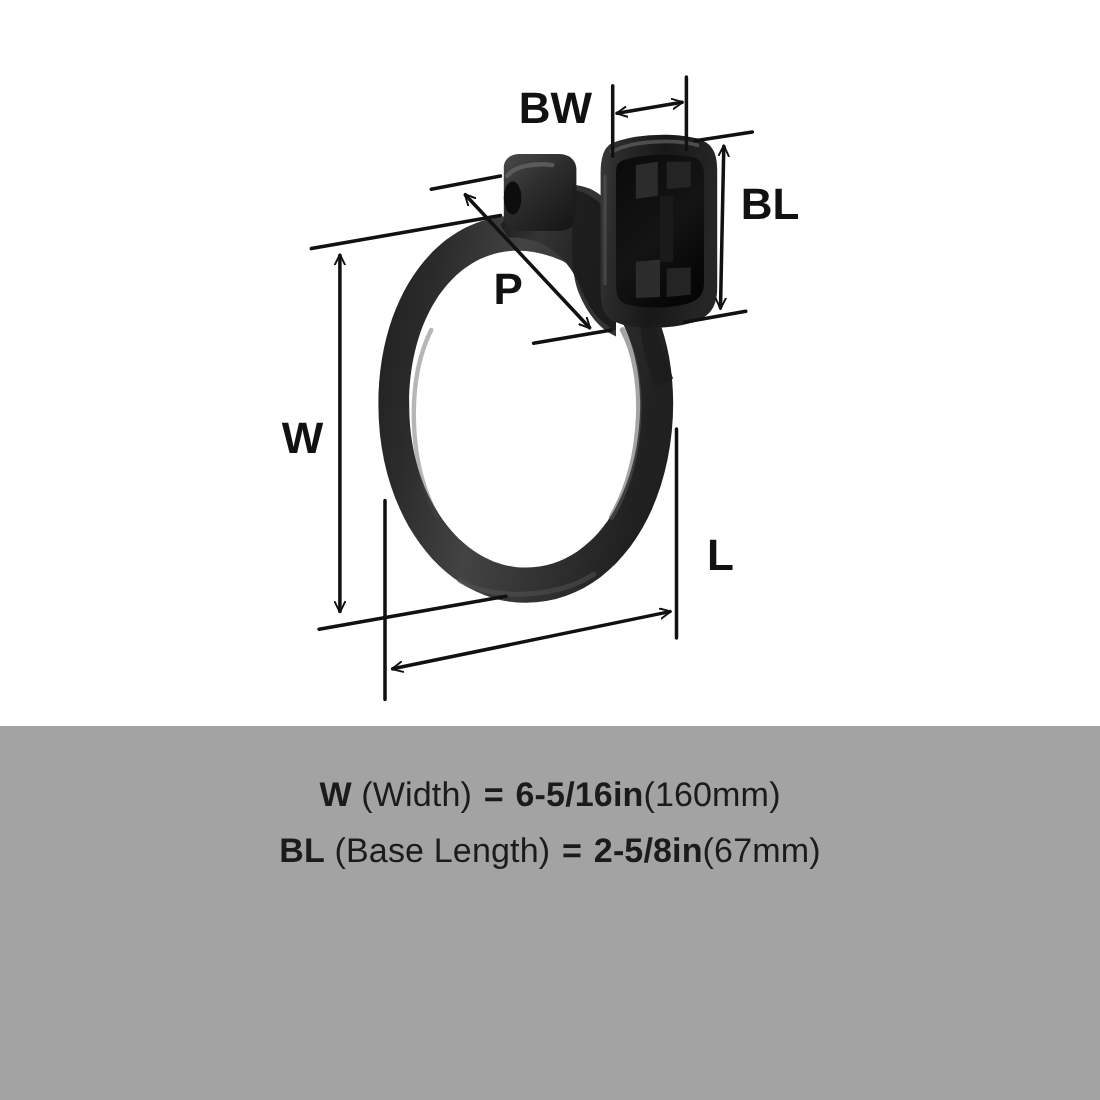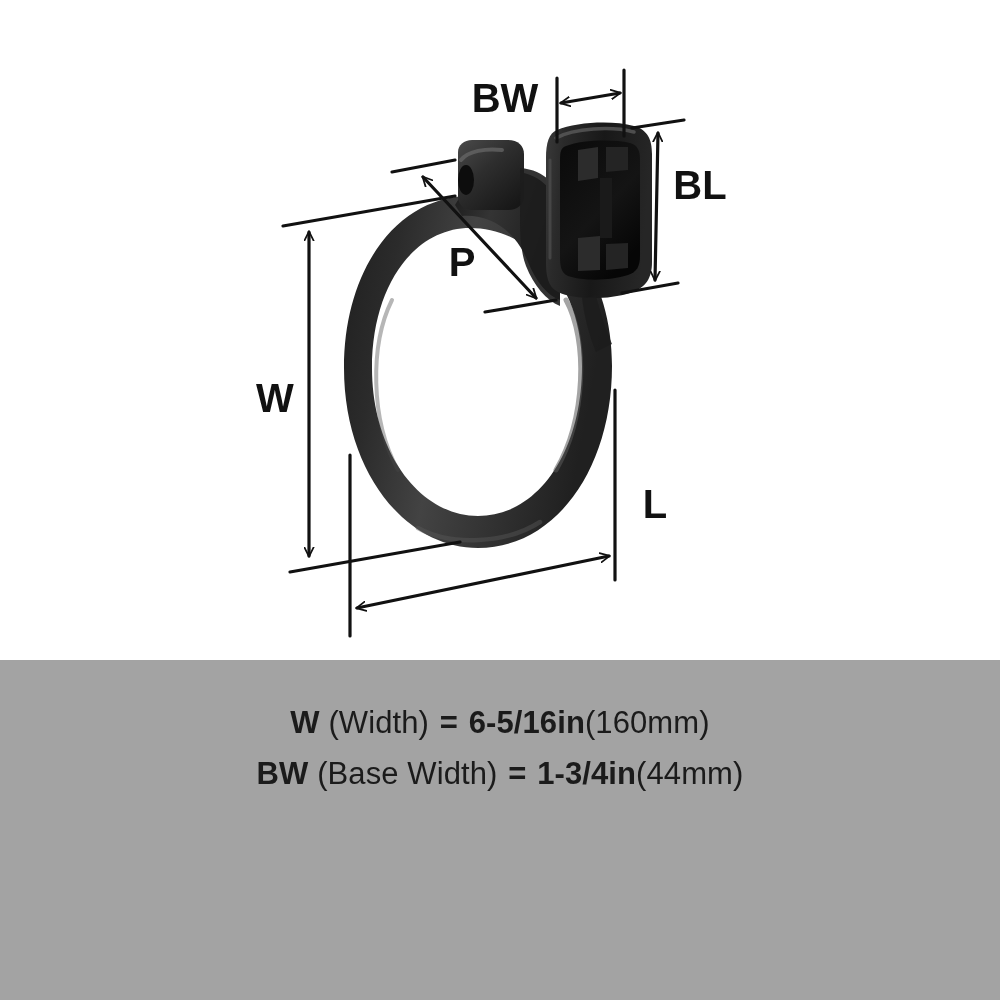--- a/index.html
+++ b/index.html
@@ -211,17 +211,17 @@
       <text class="dim-label" x="275" y="412" text-anchor="middle">W</text>
       <text class="dim-label" x="655" y="518" text-anchor="middle">L</text>
     </g>
   </svg>
 
   <div id="legend">
     <div class="legend-line">
       <span class="lg-code">W</span><span class="lg-name"> (Width) </span><span class="lg-eq">=</span><span class="lg-imp"> 6-5/16in</span><span class="lg-met">(160mm)</span>
     </div>
     <div class="legend-line">
-      <span class="lg-code">BW</span><span class="lg-name"> (Base Width) </span><span class="lg-eq">=</span><span class="lg-imp"> 1-3/4in</span><span class="lg-met">(44mm)</span>
+      <span class="lg-code">BL</span><span class="lg-name"> (Base Length) </span><span class="lg-eq">=</span><span class="lg-imp"> 2-5/8in</span><span class="lg-met">(67mm)</span>
     </div>
   </div>
 
 </div>
 
 </body></html>

